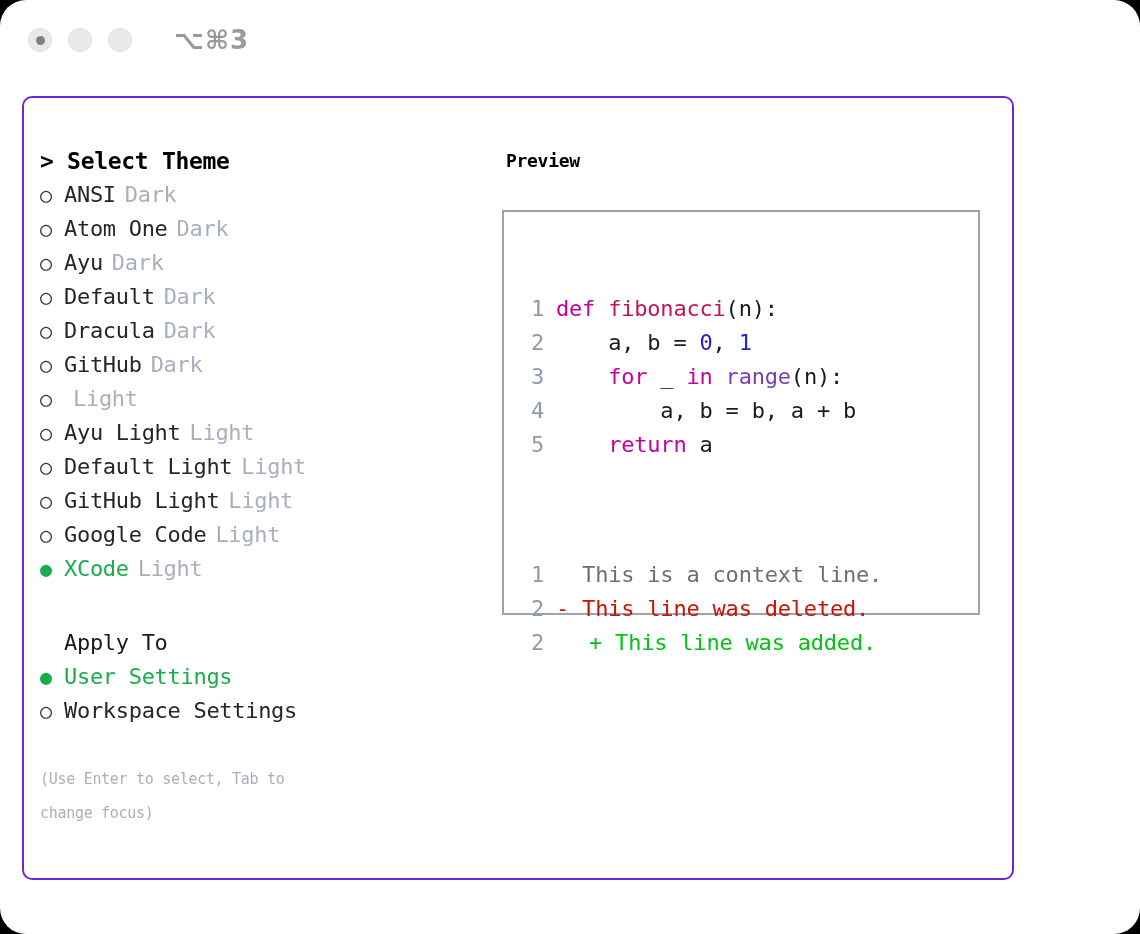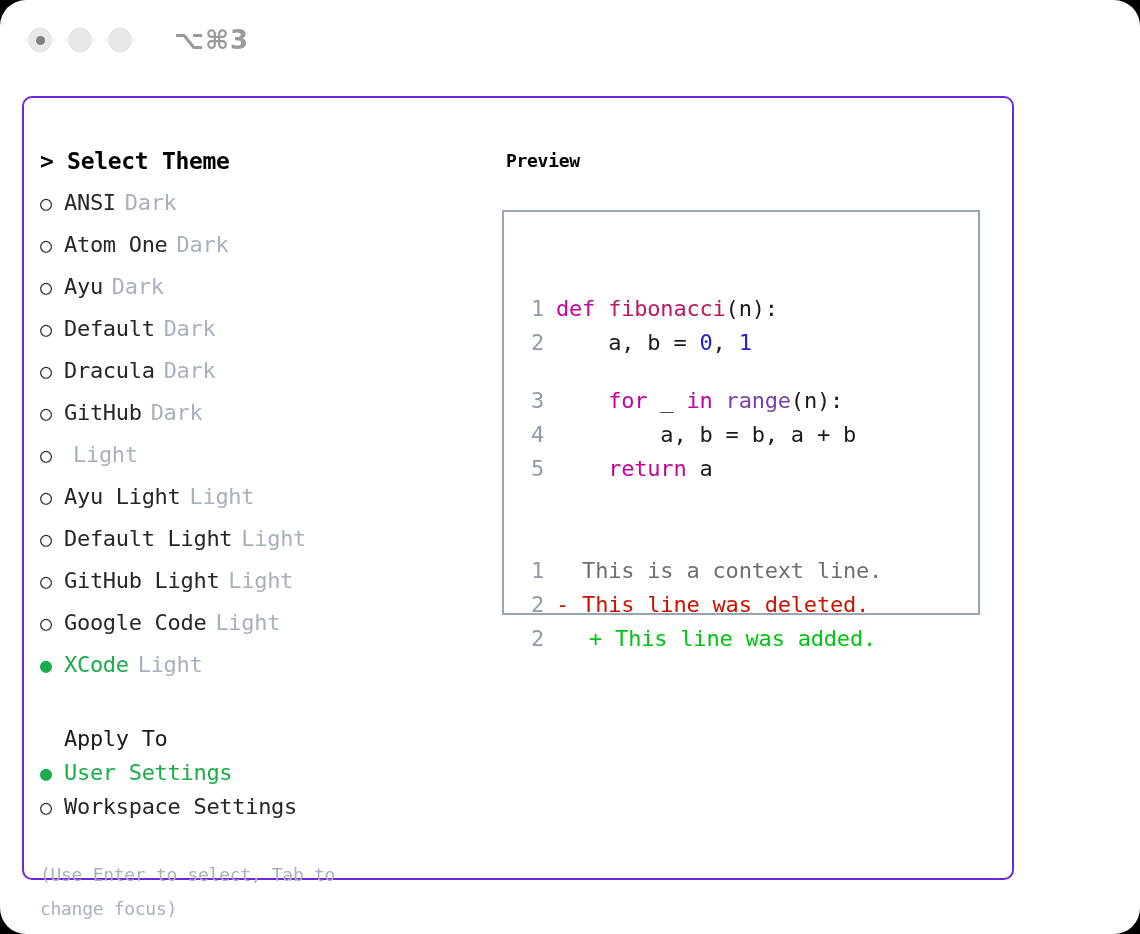--- a/index.html
+++ b/index.html
@@ -127,34 +127,33 @@
   .opt-label {
     color: #262626;
     text-align: center;
   }
   .opt-row.selected .opt-label {
     color: #18ad4a;
   }
   .opt-kind {
     color: #a8b0bd;
     margin-left: 9px;
-    margin-top: 8px;
   }
 
   .apply-title {
     font-size: 22px;
     color: #1a1a1a;
     line-height: 34px;
     white-space: pre;
     padding-left: 24px;
     letter-spacing: -0.3px;
   }
 
   .hint {
-    font-size: 18px;
+    font-size: 15px;
     color: #a8b0bd;
     line-height: 34px;
     white-space: pre-wrap;
     width: 400px;
     letter-spacing: -0.3px;
   }
 
   .spacer-lg { height: 40px; }
   .spacer-md { height: 34px; }
 
@@ -197,23 +196,23 @@
     flex: 0 0 26px;
     text-align: right;
     color: #8f9aa8;
     margin-right: 12px;
   }
   .code-blank { height: 34px; }
 
   .tok-kw    { color: #c4009e; }
   .tok-fn    { color: #be185d; margin-top: 44px; }
   .tok-num   { color: #2222cc; }
-  .tok-call  { color: #7a3faf; margin-top: 24px; }
+  .tok-call  { color: #7a3faf; }
   .tok-plain { color: #1a1a1a; }
-  .tok-ctx   { color: #6f6f6f; }
+  .tok-ctx   { color: #6f6f6f; margin-top: 28px; }
   .tok-del   { color: #cc1100; }
   .tok-add   { color: #00c411; margin-left: 33px; }
 </style>
 </head>
 <body>
 
 <div class="app-card">
 
   <div class="titlebar">
     <div class="traffic-lights">

